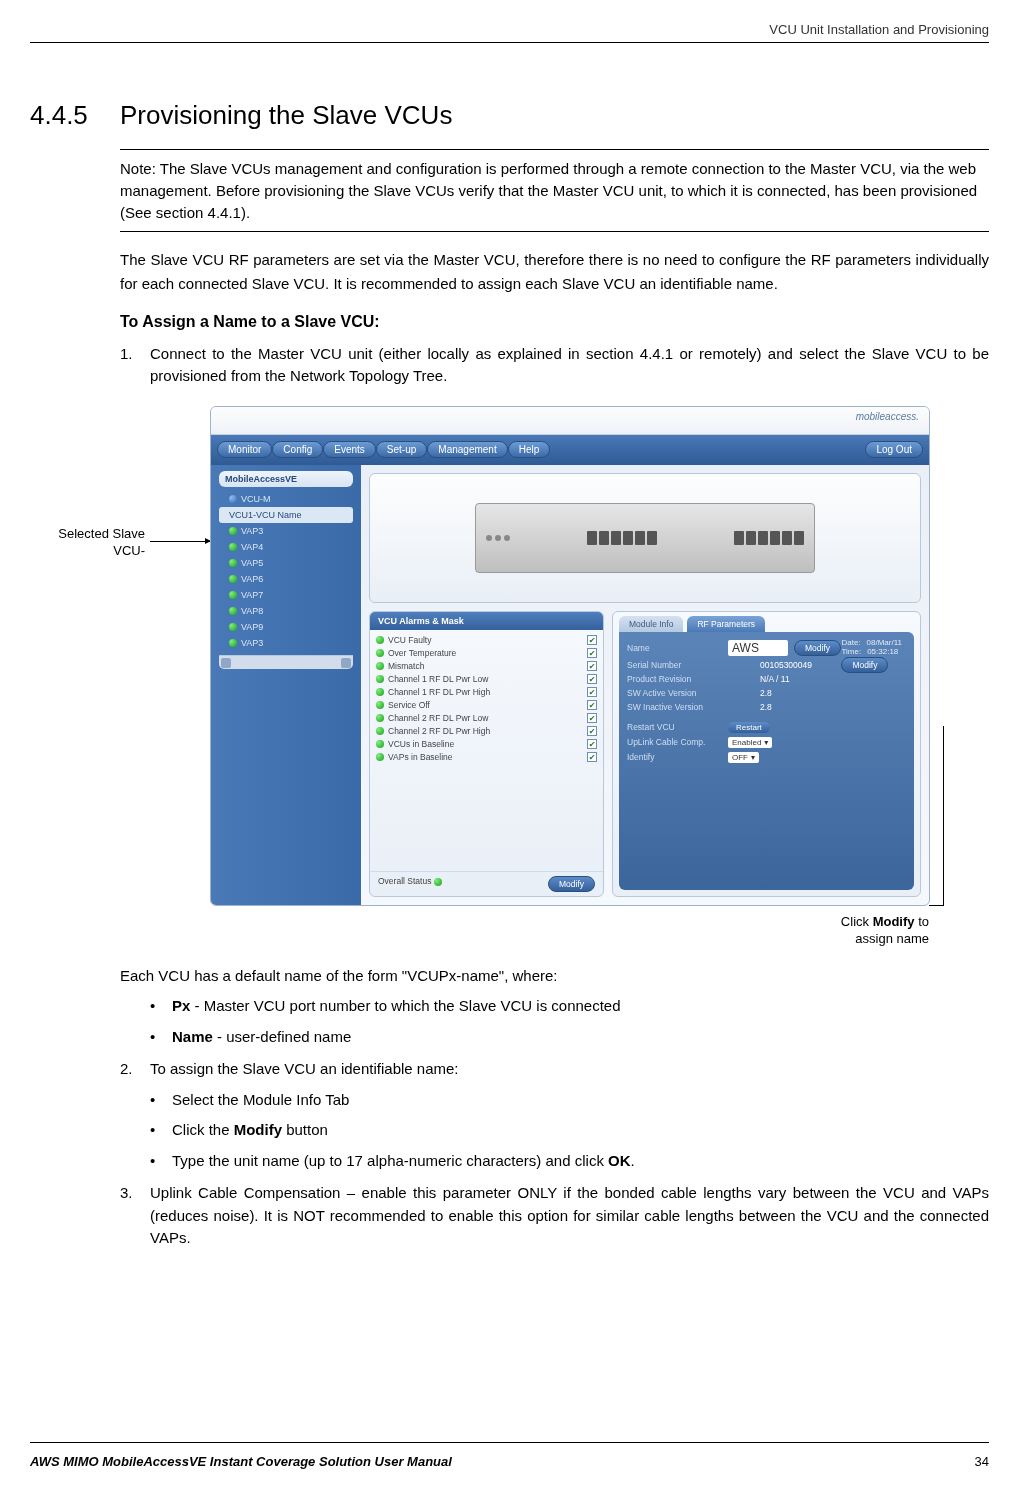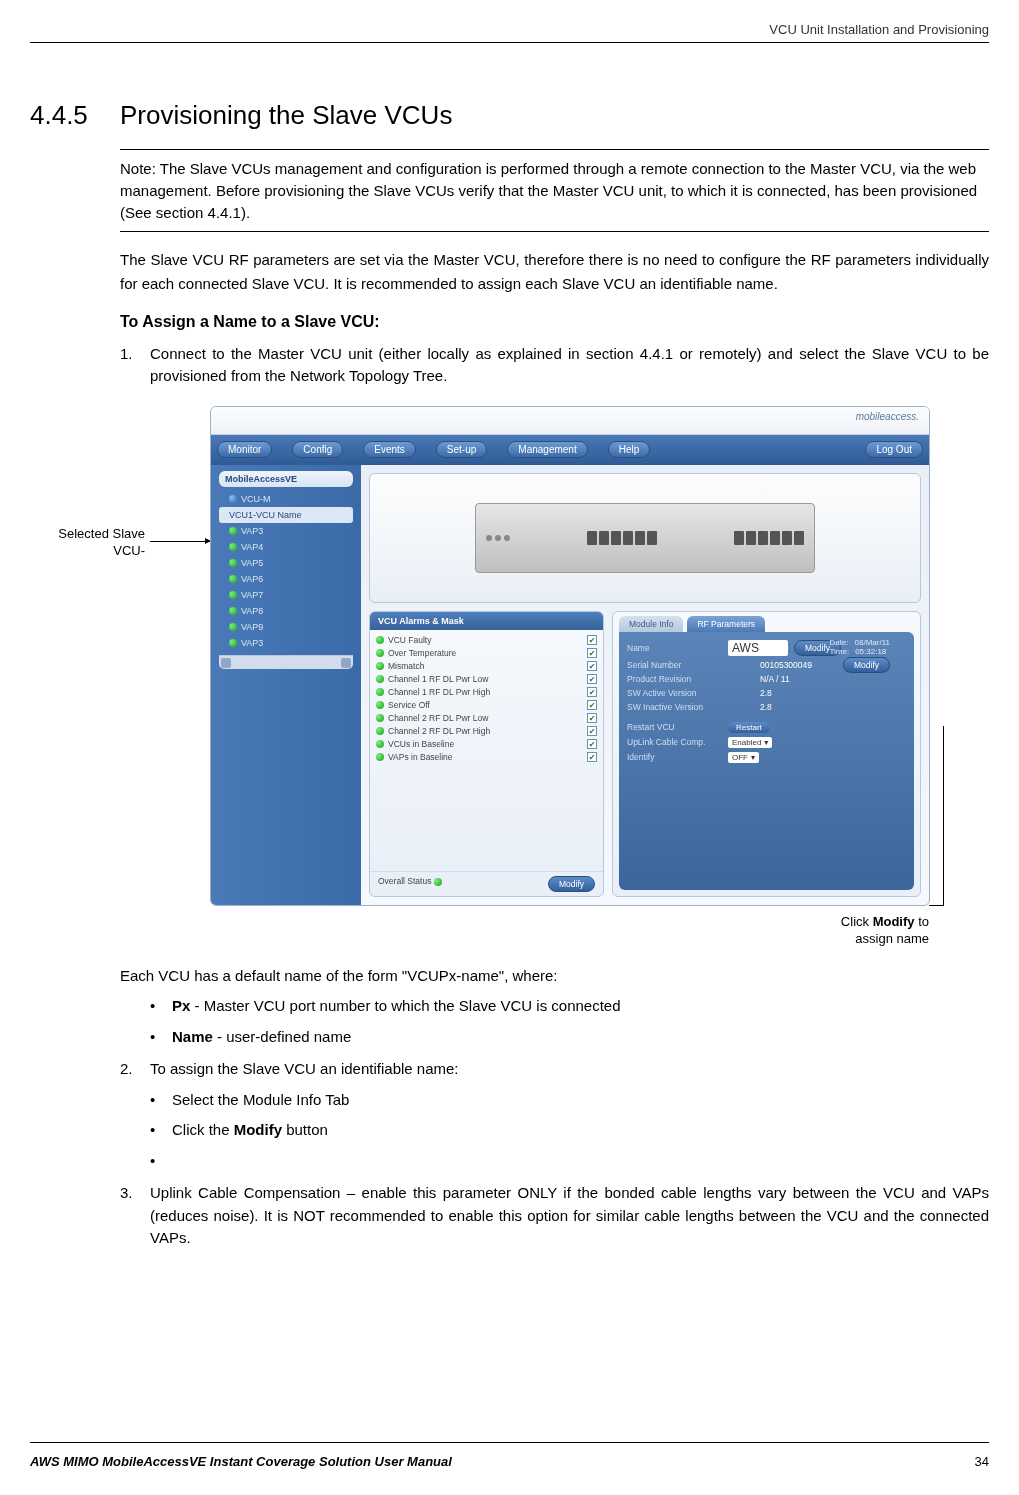--- a/index.html
+++ b/index.html
@@ -155,21 +155,21 @@
       font-size: 10px;
       color: #5a7aa3;
       font-style: italic;
     }
     .ss-navbar {
       height: 30px;
       background: linear-gradient(#4a79b8, #2f5a94);
       display: flex;
       align-items: center;
       padding: 0 6px;
-      gap: 20px;
+      gap: 0;
     }
     .ss-navbtn {
       background: linear-gradient(#6c9bd4, #3b6aa8);
       border: 1px solid #2a4f7e;
       border-radius: 10px;
       padding: 2px 10px;
       font-size: 10px;
       color: #fff;
       display: flex;
       align-items: center;
@@ -322,24 +322,24 @@
     .ss-name-input {
       background: #fff;
       color: #333;
       padding: 1px 4px;
       border-radius: 2px;
       width: 60px;
       font-size: 12px;
     }
     .ss-date-box {
       position: absolute;
-      right: 24px; top: 6px;
+      right: 12px; top: 6px;
       font-size: 8px;
       color: #dfe9f5;
-      text-align: right;
+      text-align: left;
     }
     .ss-date-box .r { display: flex; gap: 6px; }
     .ss-rest {
       background: linear-gradient(#5c8cc8, #345f9a);
       border-radius: 8px;
       padding: 1px 8px;
       font-size: 8px;
       color: #fff;
     }
     .ss-sel {
@@ -660,20 +660,21 @@
     <div class="bullet-item">
       <div class="bullet-sym">•</div>
       <div>Select the Module Info Tab</div>
     </div>
     <div class="bullet-item">
       <div class="bullet-sym">•</div>
       <div><span>Click the </span><b>Modify</b><span> button</span></div>
     </div>
     <div class="bullet-item">
       <div class="bullet-sym">•</div>
+      <div><span>Type the unit name (up to 17 alpha-numeric characters) and click </span><b>OK</b><span>.</span></div>
     </div>
 
     <div class="list-item">
       <div class="list-num">3.</div>
       <div class="list-body">Uplink Cable Compensation – enable this parameter ONLY if the bonded cable lengths vary between the VCU and VAPs (reduces noise). It is NOT recommended to enable this option for similar cable lengths between the VCU and the connected VAPs.</div>
     </div>
 
   </div>
 </div>
 

